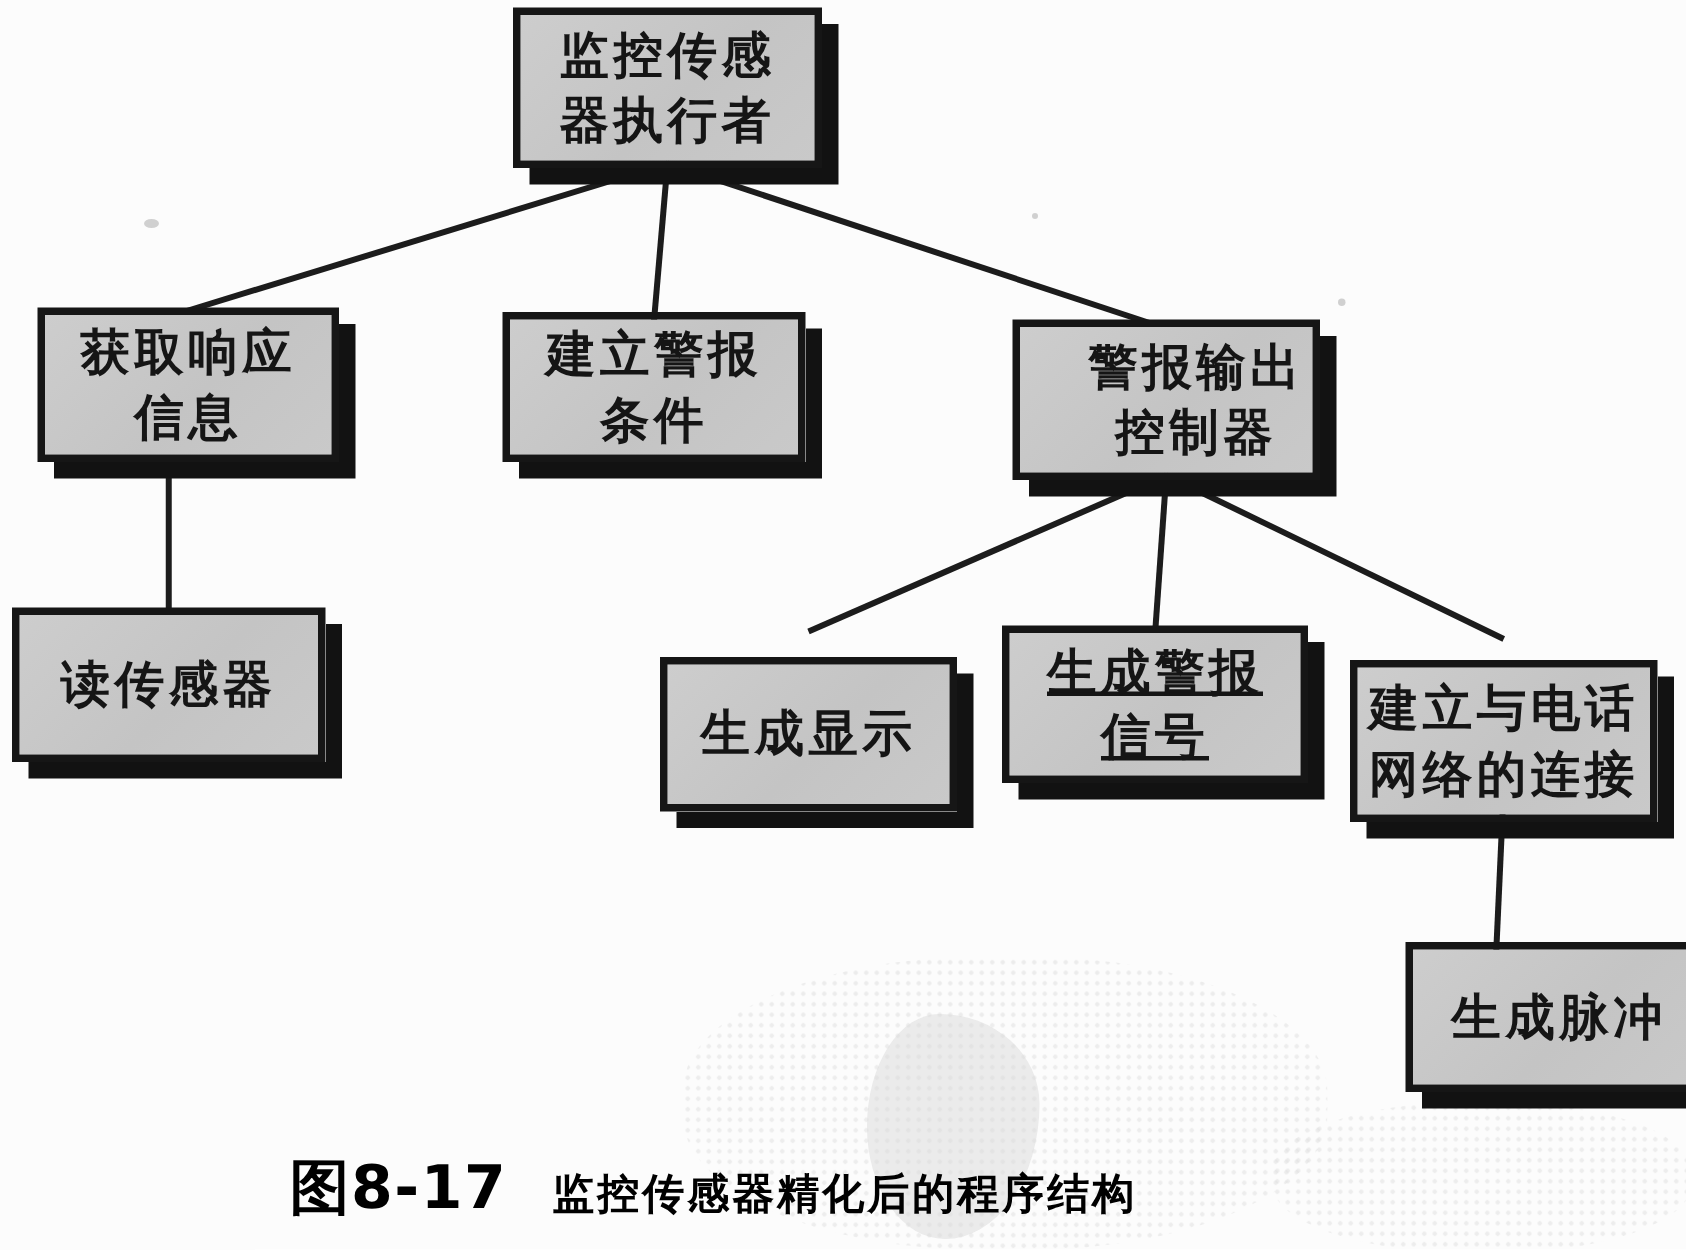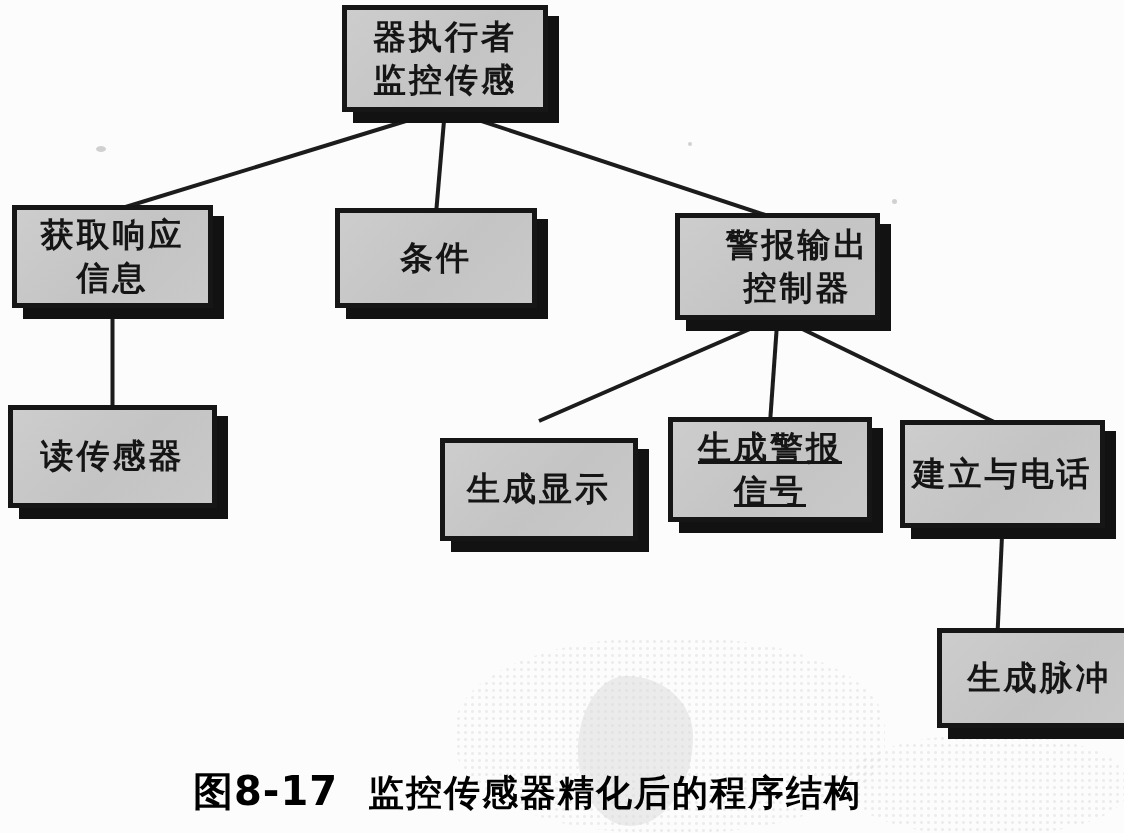--- a/index.html
+++ b/index.html
@@ -84,21 +84,21 @@
     font-weight: bold;
     color: #000000;
     white-space: nowrap;
   }
   .caption .fig-label {
     font-size: 40px;
     letter-spacing: 1px;
     margin-right: 30px;
   }
   .caption .fig-title {
-    font-size: 36px;
+    font-size: 28px;
     letter-spacing: 2px;
   }
 </style>
 </head>
 <body>
 
 <div class="stage">
 
   <div class="watermark" style="left:455px; top:638px; width:430px; height:195px;"></div>
   <div class="watermark squiggle" style="left:578px; top:676px; width:115px; height:150px;"></div>
@@ -114,46 +114,48 @@
       <line x1="445" y1="109" x2="777.5" y2="219"></line>
       <line x1="112.5" y1="305" x2="112.5" y2="411"></line>
       <line x1="777.5" y1="317" x2="539" y2="421"></line>
       <line x1="777.5" y1="317" x2="770" y2="423"></line>
       <line x1="777.5" y1="317" x2="1002.5" y2="426"></line>
       <line x1="1002.5" y1="525" x2="997.5" y2="634"></line>
     </svg>
 
   <div id="nodes">
       <div class="node" style="left: 342px; top: 5px; width: 206px; height: 107px;">
+        <div class="node-line">监控传感</div>
         <div class="node-line">器执行者</div>
-        <div class="node-line">监控传感</div>
       </div>
-      <div class="node" style="left: 12px; top: 205px; width: 201px; height: 103px;">
+      <div class="node" style="left: 25px; top: 205px; width: 201px; height: 103px;">
         <div class="node-line">获取响应</div>
         <div class="node-line">信息</div>
       </div>
       <div class="node" style="left: 335px; top: 208px; width: 202px; height: 100px;">
+        <div class="node-line">建立警报</div>
         <div class="node-line">条件</div>
       </div>
       <div class="node" style="left: 675px; top: 213px; width: 205px; height: 107px; padding-left: 40px;">
         <div class="node-line">警报输出</div>
         <div class="node-line">控制器</div>
       </div>
       <div class="node" style="left: 8px; top: 405px; width: 209px; height: 103px; align-items: center;">
         <div class="node-line">读传感器</div>
       </div>
       <div class="node" style="left: 440px; top: 438px; width: 198px; height: 103px;">
         <div class="node-line">生成显示</div>
       </div>
       <div class="node" style="left: 668px; top: 417px; width: 204px; height: 105px; text-decoration: underline;">
         <div class="node-line">生成警报</div>
         <div class="node-line">信号</div>
       </div>
-      <div class="node" style="left: 900px; top: 420px; width: 205px; height: 108px; align-items: center;">
+      <div class="node" style="left: 900px; top: 440px; width: 205px; height: 108px; align-items: center;">
         <div class="node-line">建立与电话</div>
+        <div class="node-line">网络的连接</div>
       </div>
       <div class="node" style="left: 895px; top: 628px; width: 205px; height: 100px; margin-left: 42px;">
         <div class="node-line">生成脉冲</div>
       </div>
     </div>
 
   <div class="caption">
     <span class="fig-label">图8-17</span>
     <span class="fig-title">监控传感器精化后的程序结构</span>
   </div>

